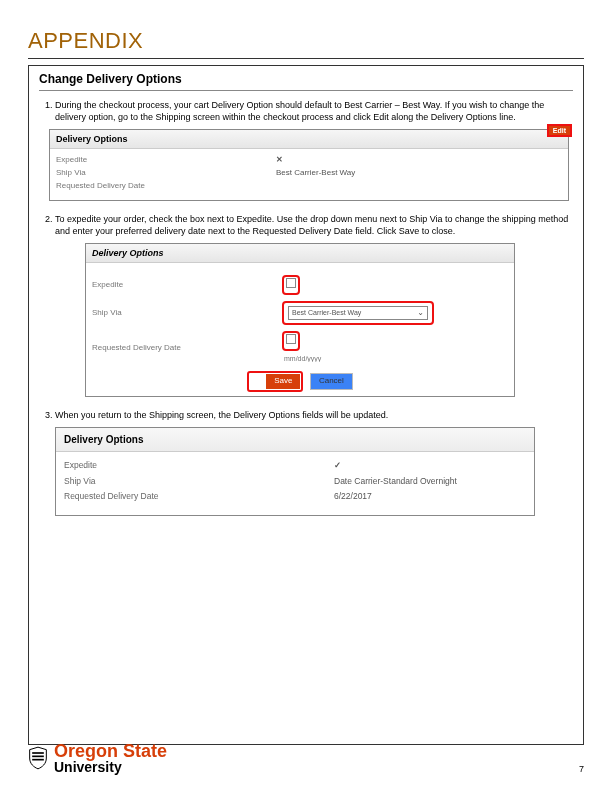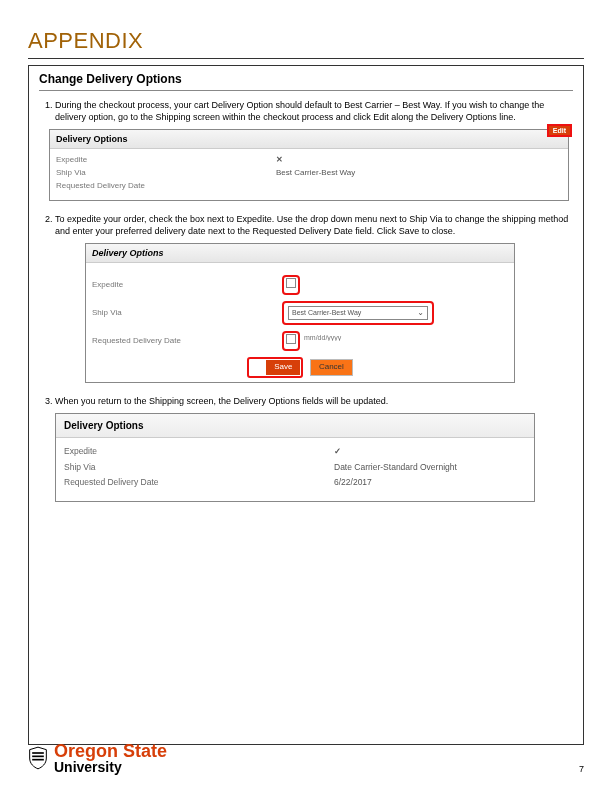--- a/index.html
+++ b/index.html
@@ -121,21 +121,21 @@
   .sel .caret { font-size: 8px; }
   .date-input {
     width: 70px; height: 12px; border: none; font-size: 7px; color: #aaa; padding: 0 2px; background: #fff;
   }
   .btn-row { text-align: center; margin-top: 6px; }
   .save-btn {
     background: #d73f09; color: #fff; font-size: 8px; padding: 2px 8px; border: none; display: inline-block; margin-left: 16px;
   }
   .save-wrap { border: 2px solid #e11; border-radius: 3px; padding: 1px; display: inline-block; }
   .cancel-btn {
-    background: #f97316; color: #333; font-size: 8px; padding: 2px 8px; border: 1px solid #bbb; display: inline-block; margin-left: 4px;
+    background: #3b82f6; color: #333; font-size: 8px; padding: 2px 8px; border: 1px solid #bbb; display: inline-block; margin-left: 4px;
   }
 
   
   .shot3 {
     border: 1px solid #888;
     margin: 6px 0 0 0px;
     width: 480px;
     background: #fff;
   }
   .shot3-hdr {
@@ -222,21 +222,21 @@
               <span class="lbl2">Ship Via</span>
               <span class="ctrl-group">
                 <span class="sel">
                   <span>Best Carrier-Best Way</span>
                   <span class="caret">⌄</span>
                 </span>
               </span>
             </div>
             <div class="row2">
               <span class="lbl2">Requested Delivery Date</span>
-              <span style="display:inline-flex; flex-direction:row; align-items:flex-start; gap:2px;">
+              <span style="display:inline-flex; flex-direction:column; align-items:flex-start; gap:2px;">
                 <span class="ctrl-group small">
                   <span class="chk"></span>
                 </span>
                 <input class="date-input" placeholder="mm/dd/yyyy" style="">
               </span>
             </div>
             <div class="btn-row">
               <span class="save-wrap">
                 <span class="save-btn">Save</span>
               </span>

